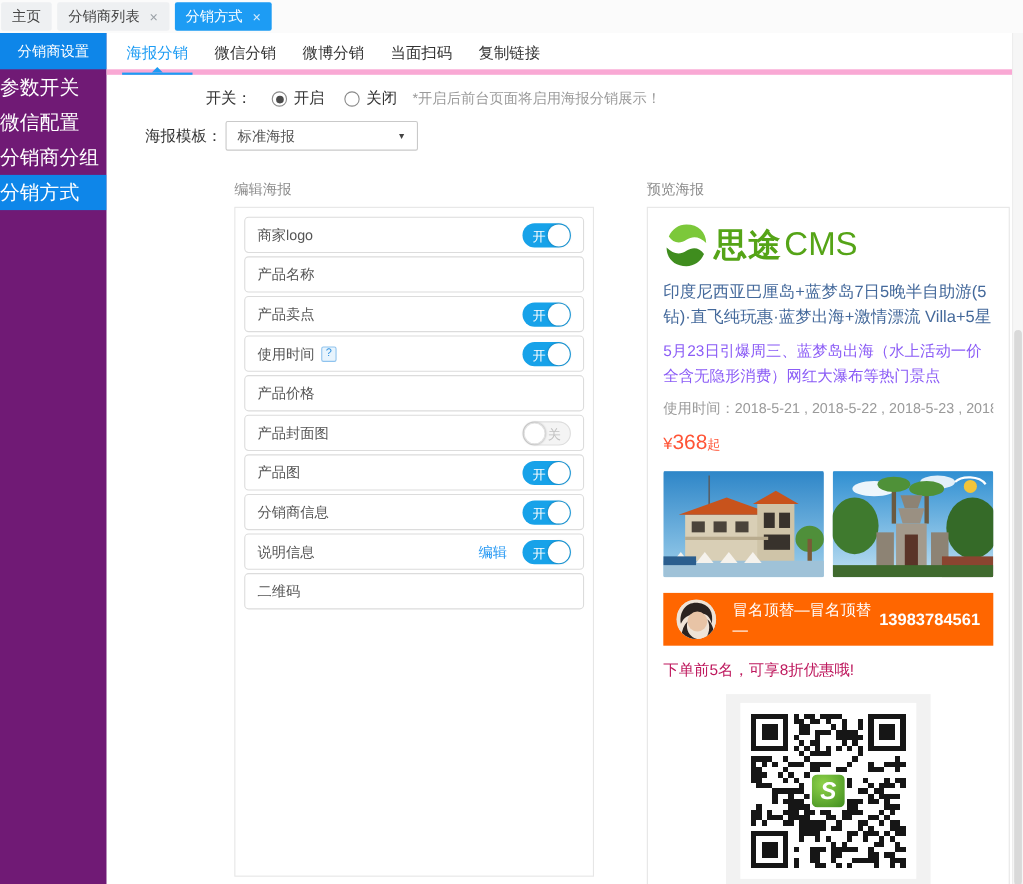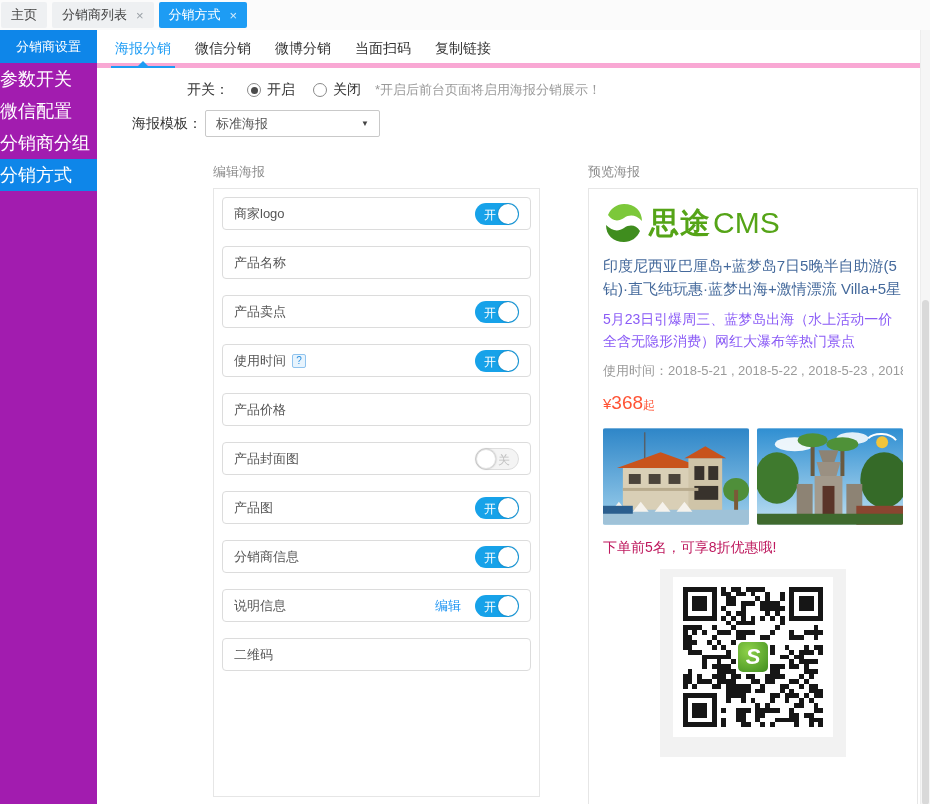--- a/index.html
+++ b/index.html
@@ -10,21 +10,21 @@
   
   .window-tabs { position:absolute; top:0; left:0; width:930px; height:30px; background:#fbfbfb;
                  display:flex; align-items:center; gap:5px; padding-left:1px; }
   .wtab { height:26px; display:flex; align-items:center; padding:0 10px; background:#eef0f2;
           color:#444; font-size:13px; border-radius:2px; cursor:pointer; white-space:nowrap; }
   .wtab.active { background:#1d9cf4; color:#fff; }
   .wtab .close { margin-left:9px; color:#9aa0a6; font-size:13px; line-height:1; }
   .wtab.active .close { color:#d5ecfd; }
 
   
-  .sidebar { position:absolute; top:30px; left:0; width:97px; bottom:0; background:#a21caf; }
+  .sidebar { position:absolute; top:30px; left:0; width:97px; bottom:0; background:#701a75; }
   .sidebar-header { height:33px; line-height:33px; text-align:center; color:#fff; font-size:13px;
                     background:#0e86e9; cursor:pointer; }
   .side-item { height:32px; line-height:32px; text-align:left; color:#fff; font-size:18px; cursor:pointer; }
   .side-item.active { background:#0e86e9; }
 
   
   .main { position:absolute; left:97px; top:30px; right:0; bottom:0; background:#fff; }
 
   .content-tabs { position:absolute; left:0; top:0; right:10px; height:38px;
                   border-bottom:5px solid #f9a8d4; display:flex; padding-left:6px; }
@@ -50,21 +50,21 @@
                 display:flex; align-items:center; padding:0 10px; font-size:13px; color:#555; cursor:pointer; background:#fff; }
   .select-box .caret { margin-left:auto; font-size:8px; color:#444; }
 
   
   .section-title { position:absolute; font-size:13px; color:#8c8c8c; }
   .edit-title { left:116px; top:133px; }
   .preview-title { left:491px; top:133px; }
 
   .edit-panel { position:absolute; left:116px; top:158px; width:327px; height:609px;
                 border:1px solid #e6e6e6; background:#fff; padding:8px; }
-  .erow { height:33px; border:1px solid #dcdcdc; border-radius:4px; margin-bottom:16px;
+  .erow { height:33px; border:1px solid #dcdcdc; border-radius:4px; margin-bottom:3px;
           display:flex; align-items:center; padding:0 11px; font-size:13px; color:#555; background:#fff; }
   .erow .spacer { flex:1; }
   .help-badge { margin-left:6px; width:14px; height:14px; border:1px solid #8fc3ee; background:#e8f4fd;
                 color:#2b8fe0; font-size:10px; line-height:12px; text-align:center; border-radius:2px; cursor:pointer; }
   .edit-link { color:#2196f3; font-size:13px; margin-right:14px; cursor:pointer; }
 
   .toggle { width:44px; height:22px; border-radius:11px; position:relative; font-size:12px; cursor:pointer; flex:none; }
   .toggle .knob { position:absolute; top:1px; width:20px; height:20px; background:#fff; border-radius:50%;
                   box-shadow:0 0 2px rgba(0,0,0,.35); }
   .toggle.on  { background:#17a2e9; color:#fff; }
@@ -310,20 +310,33 @@
           <rect x="66" y="58" width="12" height="30" fill="#5a3428"></rect>
           <rect x="40" y="56" width="16" height="32" fill="#8d8374"></rect>
           <rect x="90" y="56" width="16" height="32" fill="#8d8374"></rect>
           <rect x="100" y="78" width="47" height="19" fill="#8a4530"></rect>
           <rect x="0" y="86" width="147" height="11" fill="#3f6a2e"></rect>
           <circle cx="126" cy="14" r="6" fill="#f2c43a"></circle>
           <path d="M112,10 C118,4 134,4 140,12" stroke="#ffffff" stroke-width="2" fill="none"></path>
         </svg>
       </div>
 
+      <div class="dist-bar">
+        <div class="avatar">
+          <svg width="36" height="36" viewBox="0 0 36 36">
+            <rect width="36" height="36" fill="#efe3d6"></rect>
+            <path d="M4,22 C2,10 10,2 19,3 C30,4 34,12 32,22 C30,14 26,12 18,13 C10,14 7,16 4,22 Z" fill="#2b2320"></path>
+            <circle cx="19" cy="20" r="9" fill="#e8c4a6"></circle>
+            <path d="M10,20 C8,28 12,34 19,36 L5,36 C4,30 6,24 10,20 Z" fill="#2b2320"></path>
+            <path d="M28,18 C31,24 30,31 26,36 L34,36 C35,28 32,21 28,18 Z" fill="#2b2320"></path>
+          </svg>
+        </div>
+        <span class="dist-name">冒名顶替—冒名顶替—</span>
+        <span class="dist-phone">13983784561</span>
+      </div>
 
       <div class="p-promo">下单前5名，可享8折优惠哦!</div>
 
       <div class="qr-wrap">
         <div class="qr-inner">
           <svg id="qr-svg" width="160" height="160" viewBox="-2 -2 33 33" shape-rendering="crispEdges">
               <rect x="0" y="0" width="1" height="1" fill="#161616"></rect>
               <rect x="1" y="0" width="1" height="1" fill="#161616"></rect>
               <rect x="2" y="0" width="1" height="1" fill="#161616"></rect>
               <rect x="3" y="0" width="1" height="1" fill="#161616"></rect>

